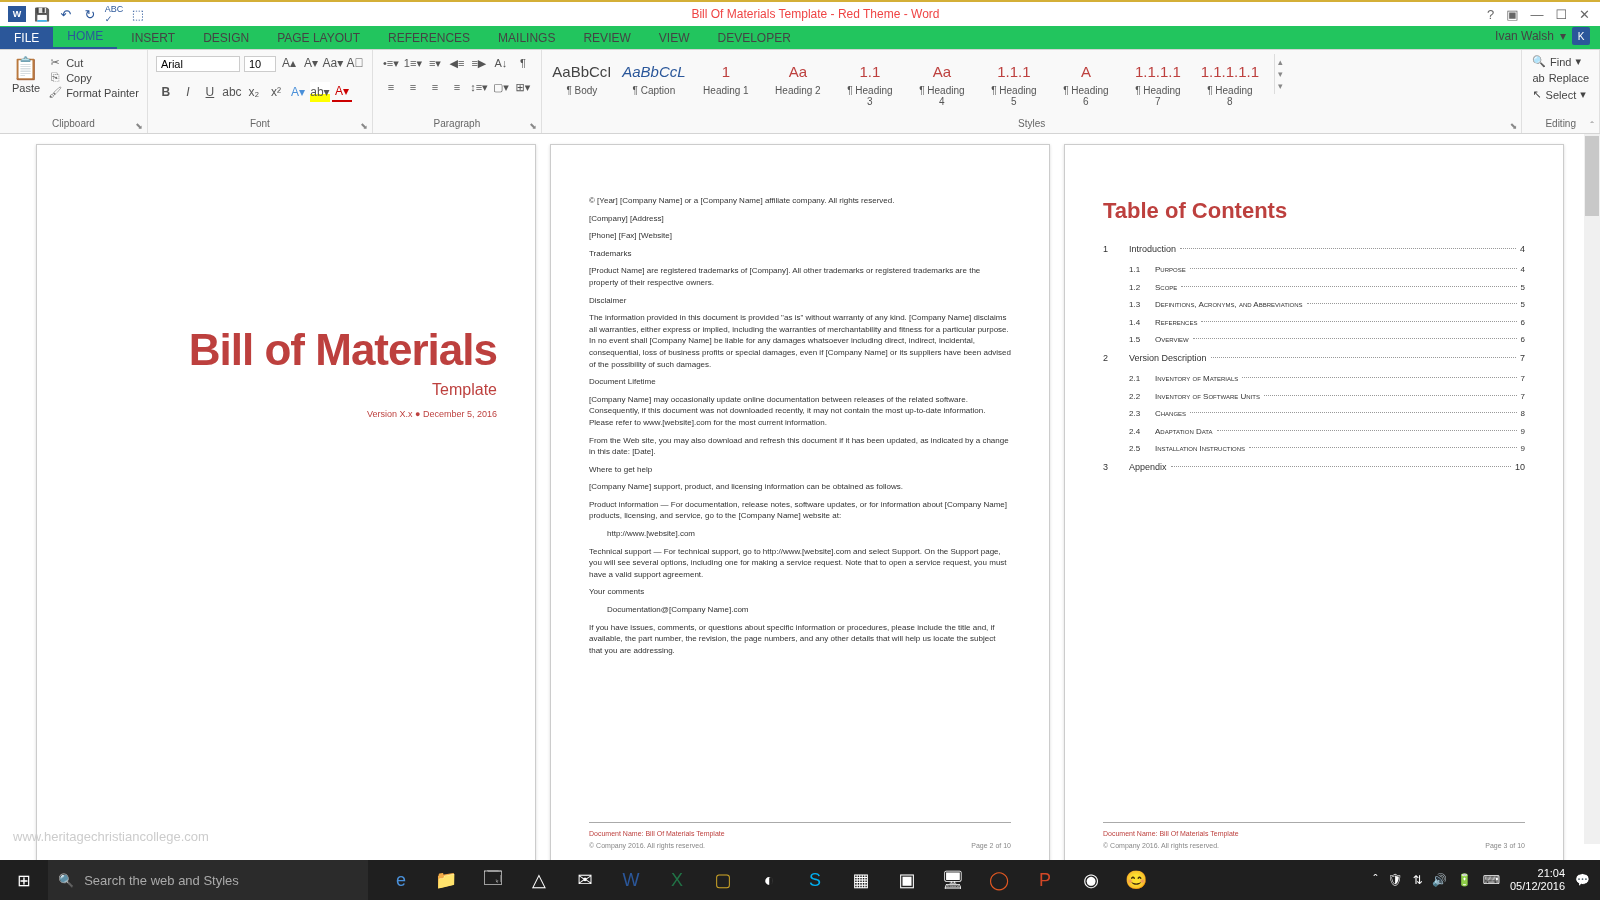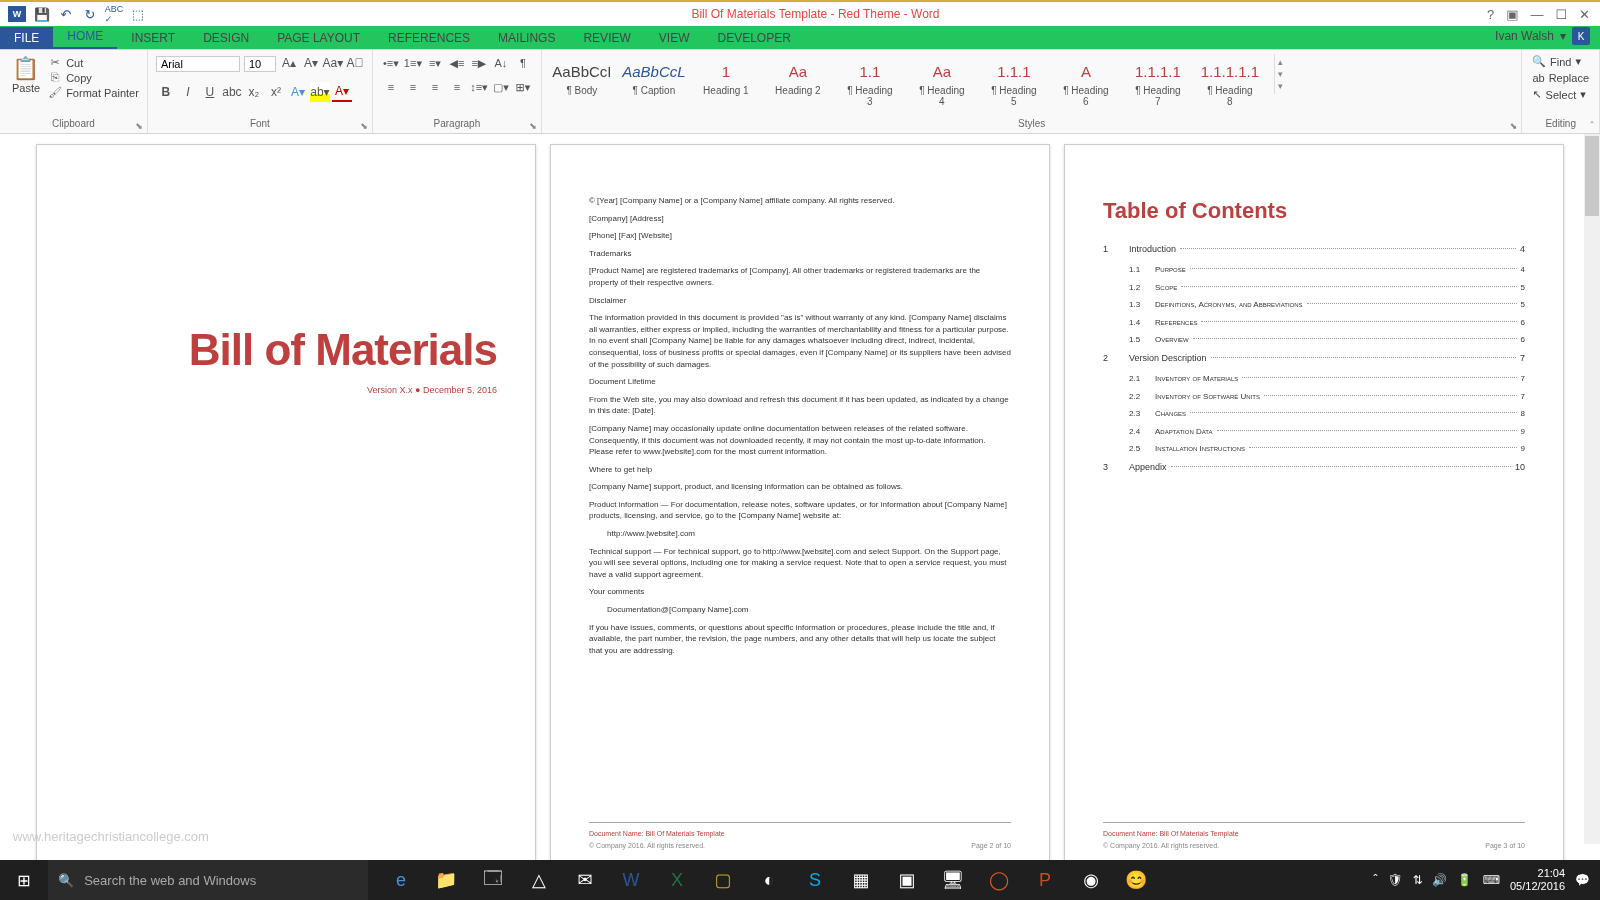--- a/index.html
+++ b/index.html
@@ -316,33 +316,34 @@
     </div>
     <div class="group-label">Editing</div>
   </div>
 </div>
 
 <span class="collapse">ˆ</span>
 
 <div class="docarea">
   <div class="page">
     <div class="p1-title">Bill of Materials</div>
+    <div class="p1-sub">Template</div>
     <div class="p1-ver">Version X.x ● December 5, 2016</div>
   </div>
   <div class="page page2">
     <p>© [Year] [Company Name] or a [Company Name] affiliate company. All rights reserved.</p>
     <p>[Company] [Address]</p>
     <p>[Phone] [Fax] [Website]</p>
     <p class="hdr">Trademarks</p>
     <p>[Product Name] are registered trademarks of [Company]. All other trademarks or registered trademarks are the property of their respective owners.</p>
     <p class="hdr">Disclaimer</p>
     <p>The information provided in this document is provided "as is" without warranty of any kind. [Company Name] disclaims all warranties, either express or implied, including the warranties of merchantability and fitness for a particular purpose. In no event shall [Company Name] be liable for any damages whatsoever including direct, indirect, incidental, consequential, loss of business profits or special damages, even if [Company Name] or its suppliers have been advised of the possibility of such damages.</p>
     <p class="hdr">Document Lifetime</p>
+    <p>[Company Name] may occasionally update online documentation between releases of the related software. Consequently, if this document was not downloaded recently, it may not contain the most up-to-date information. Please refer to www.[website].com for the most current information.</p>
     <p>From the Web site, you may also download and refresh this document if it has been updated, as indicated by a change in this date: [Date].</p>
-    <p>[Company Name] may occasionally update online documentation between releases of the related software. Consequently, if this document was not downloaded recently, it may not contain the most up-to-date information. Please refer to www.[website].com for the most current information.</p>
     <p class="hdr">Where to get help</p>
     <p>[Company Name] support, product, and licensing information can be obtained as follows.</p>
     <p>Product information — For documentation, release notes, software updates, or for information about [Company Name] products, licensing, and service, go to the [Company Name] website at:</p>
     <p class="indent">http://www.[website].com</p>
     <p>Technical support — For technical support, go to http://www.[website].com and select Support. On the Support page, you will see several options, including one for making a service request. Note that to open a service request, you must have a valid support agreement.</p>
     <p class="hdr">Your comments</p>
     <p class="indent">Documentation@[Company Name].com</p>
     <p>If you have issues, comments, or questions about specific information or procedures, please include the title and, if available, the part number, the revision, the page numbers, and any other details that will help us locate the subject that you are addressing.</p>
     <div class="footer">
       <div class="docname">Document Name: Bill Of Materials Template</div>
@@ -468,21 +469,21 @@
       </div>
     <span>+</span>
     <span>60%</span>
   </div>
 </div>
 
 <div class="wintaskbar">
   <div class="start">⊞</div>
   <div class="search">
     <span>🔍</span>
-    <span>Search the web and Windows</span>
+    <span>Search the web and Styles</span>
   </div>
   <div class="tb-icons">
     <div class="tb-ic" style="color:#4a90d9">e</div>
     <div class="tb-ic">📁</div>
     <div class="tb-ic">🗔</div>
     <div class="tb-ic">△</div>
     <div class="tb-ic">✉</div>
     <div class="tb-ic" style="color:#2b579a">W</div>
     <div class="tb-ic" style="color:#217346">X</div>
     <div class="tb-ic" style="color:#c9a227">▢</div>

